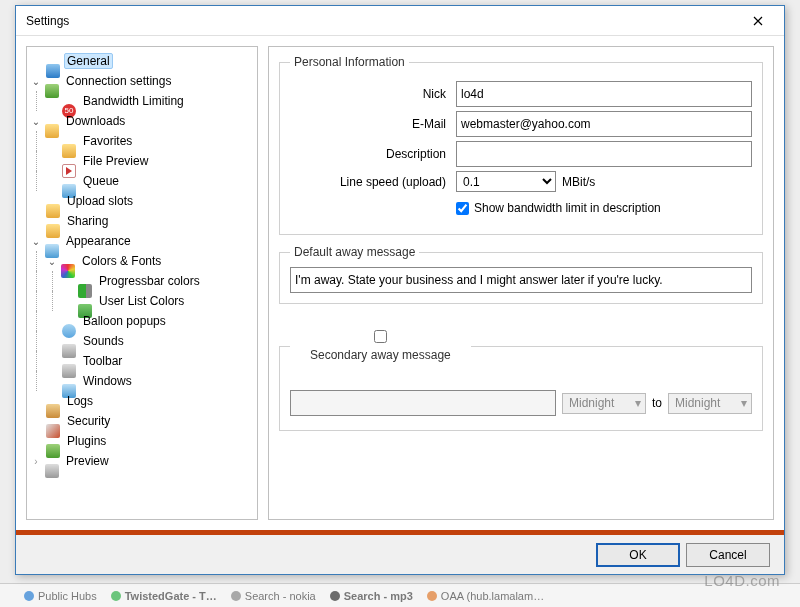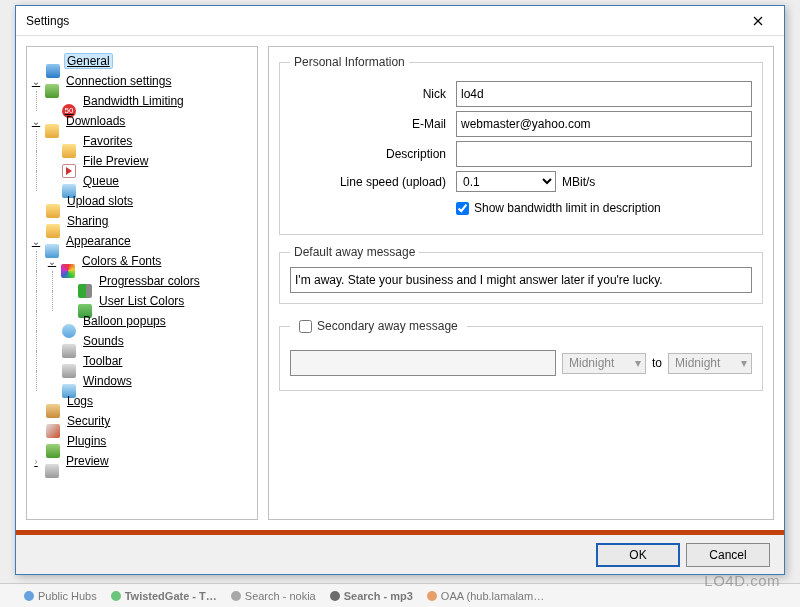--- a/index.html
+++ b/index.html
@@ -51,21 +51,20 @@
       gap: 10px;
       padding: 10px;
       overflow: hidden;
     }
     .tree-panel {
       width: 232px;
       border: 1px solid #bfbfbf;
       background: #fff;
       padding: 4px 2px;
       overflow: auto;
-      text-decoration: underline;
     }
     .tree { list-style: none; }
     .tree ul { list-style: none; padding-left: 0; }
     .tree li { white-space: nowrap; }
     .row {
       display: flex;
       align-items: center;
       height: 20px;
       position: relative;
     }
@@ -461,21 +460,21 @@
         </div>
       </fieldset>
 
       <fieldset>
         <legend>Default away message</legend>
         <input class="text-input" style="width: 100%;" type="text" value="I'm away. State your business and I might answer later if you're lucky.">
       </fieldset>
 
       <fieldset>
         <legend style="padding:0">
-            <label class="checkbox-row" style="margin:5px;padding:0 4px;">
+            <label class="checkbox-row" style="margin:16px;padding:0 4px;flex-direction:column;">
           <input type="checkbox" style="">
           <span>Secondary away message</span>
         </label>
           </legend>
         <div class="form-row">
           <input class="text-input" style="flex: 1 1 0%; background: rgb(245, 245, 245); color: rgb(136, 136, 136);" type="text" disabled="" value="">
           <span class="disabled-select">
               <span>Midnight</span>
             </span>
           <span>to</span>

